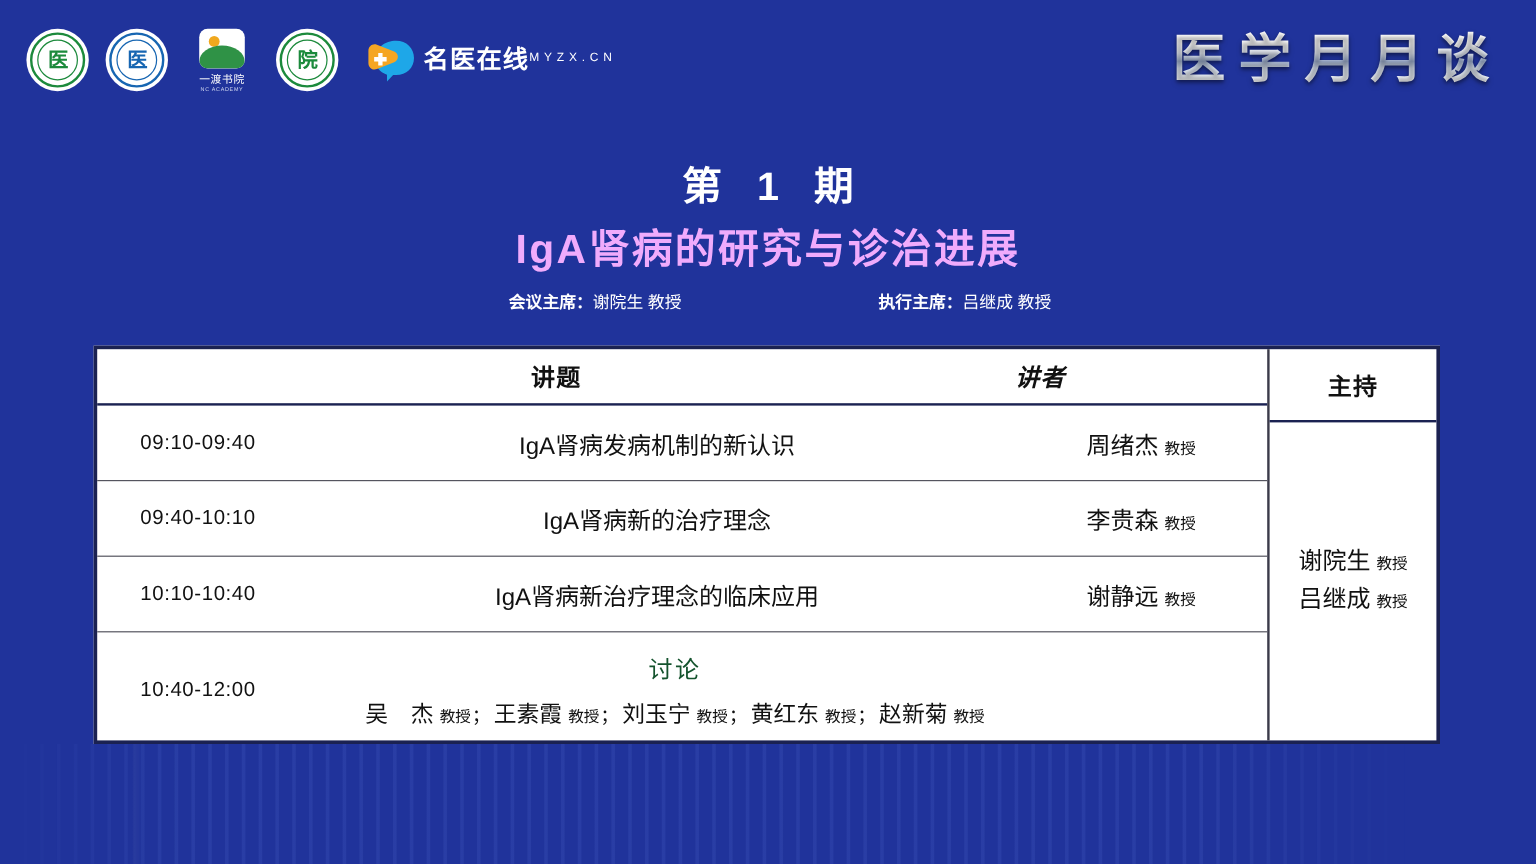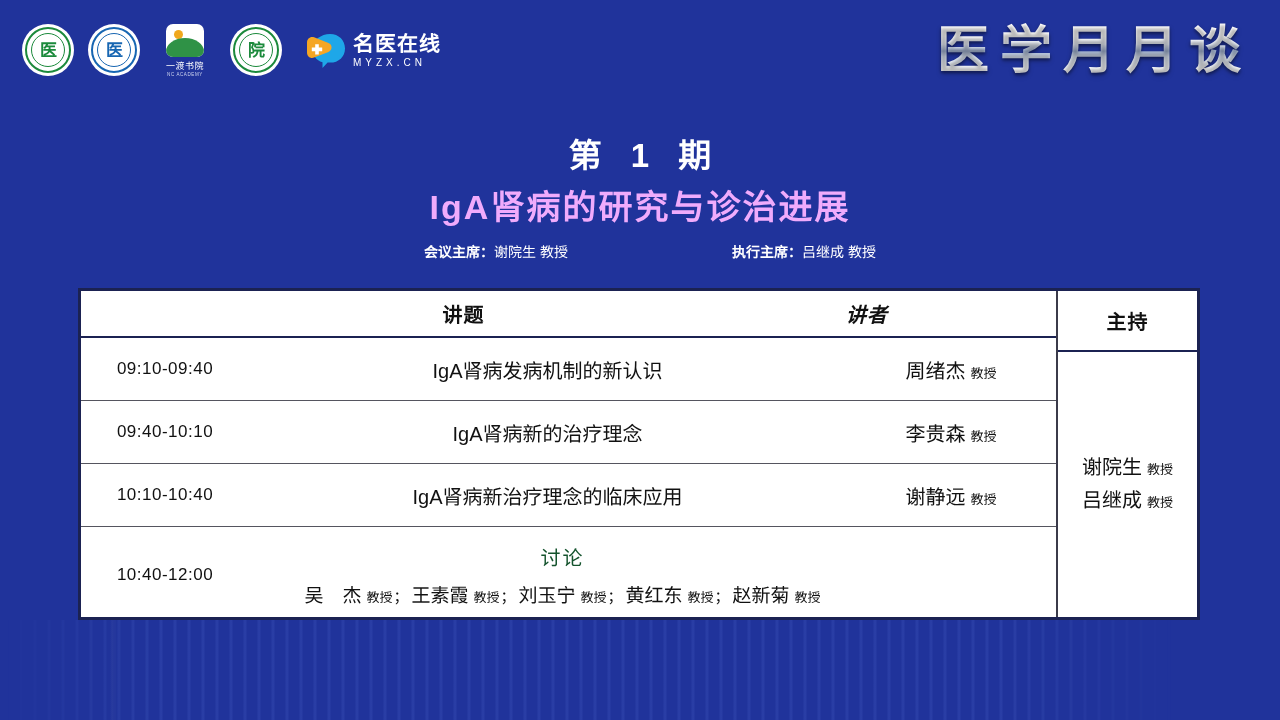--- a/index.html
+++ b/index.html
@@ -143,21 +143,21 @@
     flex: none;
   }
   #myzx-mark {
     position: relative;
     width: 42px;
     height: 38px;
     flex: none;
   }
   #myzx-text {
     display: flex;
-    flex-direction: column;
+    flex-direction: row;
     justify-content: center;
     line-height: 1;
   }
   #myzx-cn {
     font-size: 21px;
     font-weight: bold;
     color: #ffffff;
     letter-spacing: 1px;
     white-space: nowrap;
   }
@@ -167,21 +167,21 @@
     letter-spacing: 4px;
     margin-top: 4px;
     white-space: nowrap;
   }
 
   
   #brand-title {
     position: absolute;
     right: 28px;
     top: 22px;
-    font-size: 52px;
+    font-size: 44px;
     font-weight: bold;
     letter-spacing: 11px;
     line-height: 56px;
     white-space: nowrap;
     background: linear-gradient(to bottom,
         #ffffff 0%, #ffffff 26%, #e8eef8 40%,
         #9fb0cf 52%, #dce6f4 62%, #ffffff 86%, #cfd9ec 100%);
     -webkit-background-clip: text;
             background-clip: text;
     color: transparent;

